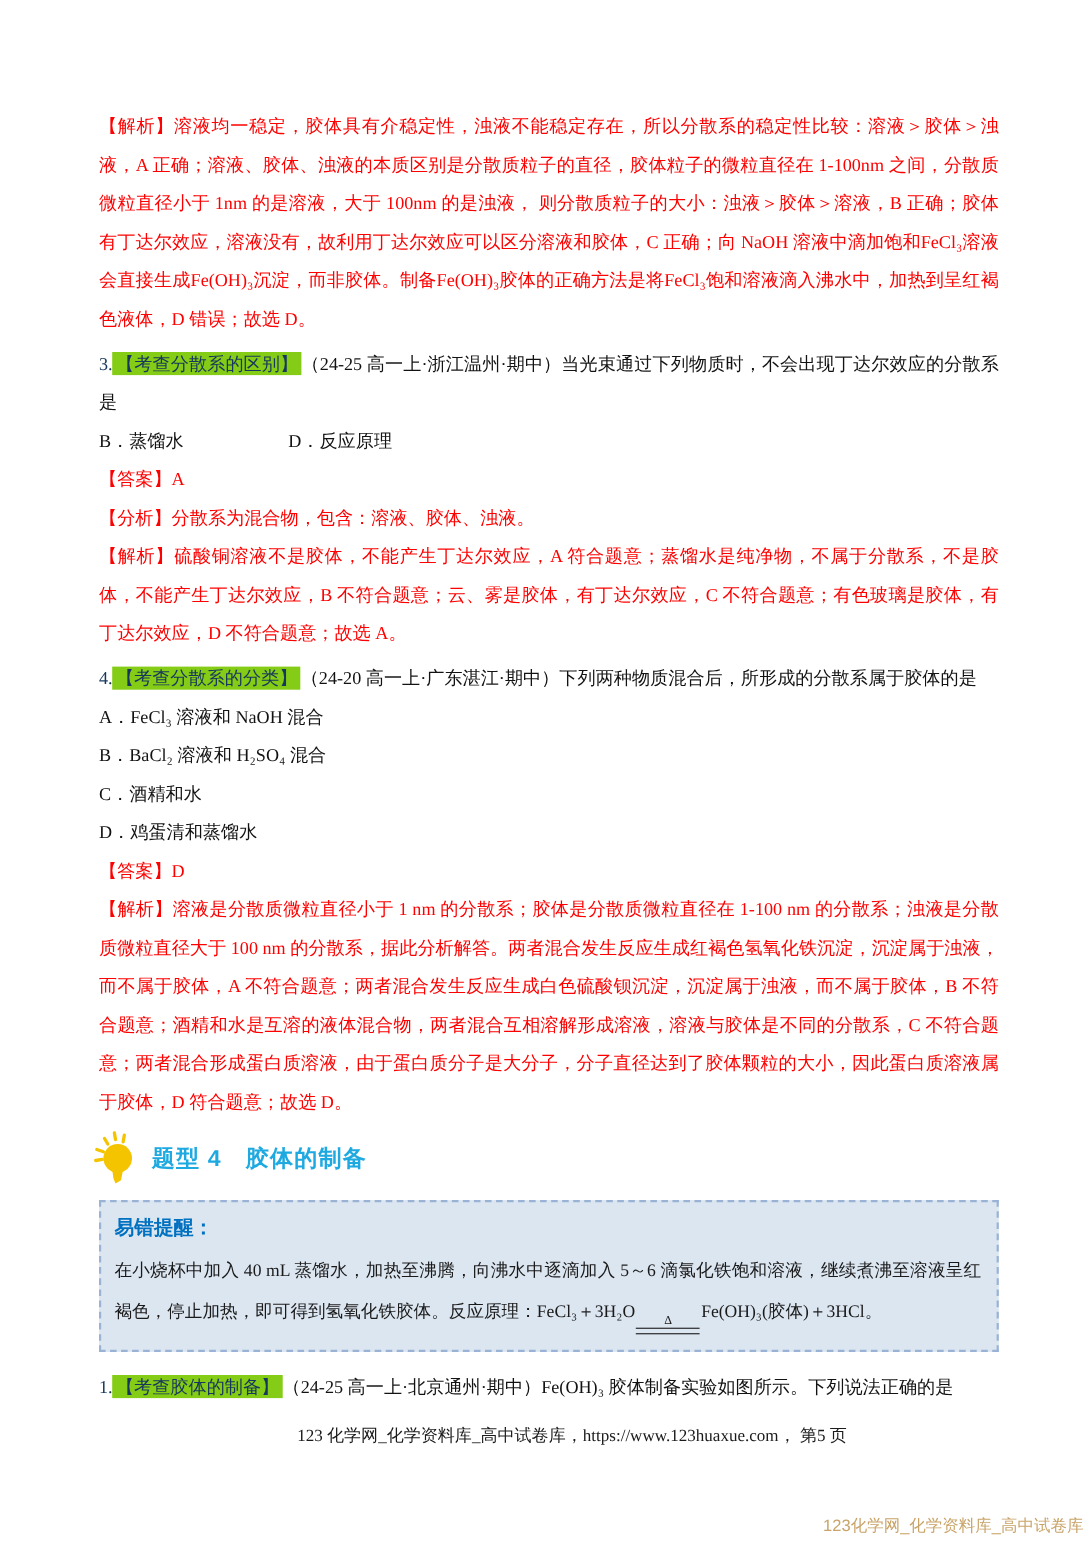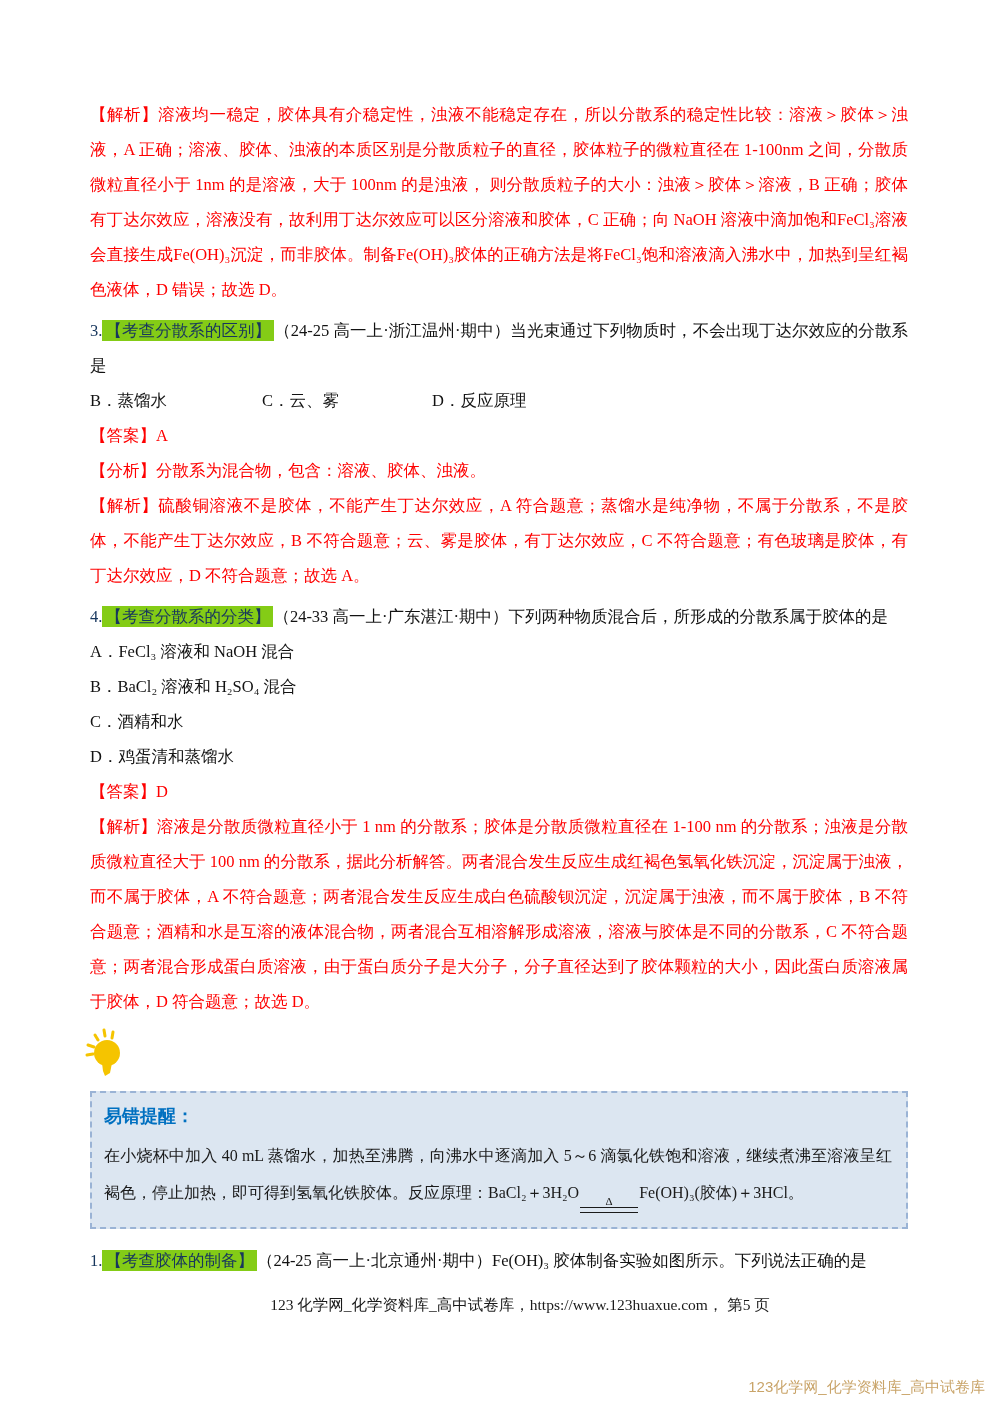--- a/index.html
+++ b/index.html
@@ -105,30 +105,29 @@
 <div class="page">
   <div class="content">
 
     <p class="red"><span>【解析】</span><span>溶液均一稳定，胶体具有介稳定性，浊液不能稳定存在，所以分散系的稳定性比较：溶液＞胶体＞浊液，A 正确；溶液、胶体、浊液的本质区别是分散质粒子的直径，胶体粒子的微粒直径在 1-100nm 之间，分散质微粒直径小于 1nm 的是溶液，大于 100nm 的是浊液， 则分散质粒子的大小：浊液＞胶体＞溶液，B 正确；胶体有丁达尔效应，溶液没有，故利用丁达尔效应可以区分溶液和胶体，C 正确；向 NaOH 溶液中滴加饱和FeCl₃溶液会直接生成Fe(OH)₃沉淀，而非胶体。制备Fe(OH)₃胶体的正确方法是将FeCl₃饱和溶液滴入沸水中，加热到呈红褐色液体，D 错误；故选 D。</span></p>
 
     <div class="sp-block"></div>
 
     <p><span class="num">3.</span><span class="tag">【考查分散系的区别】</span><span>（24-25 高一上·浙江温州·期中）当光束通过下列物质时，不会出现丁达尔效应的分散系是</span></p>
     <div class="opts4">
       <span class="opt">B．蒸馏水</span>
-      <span class="opt">C．云、雾</span>
       <span class="opt">D．反应原理</span>
     </div>
     <p class="red"><span>【答案】</span><span>A</span></p>
     <p class="red"><span>【分析】</span><span>分散系为混合物，包含：溶液、胶体、浊液。</span></p>
     <p class="red"><span>【解析】</span><span>硫酸铜溶液不是胶体，不能产生丁达尔效应，A 符合题意；蒸馏水是纯净物，不属于分散系，不是胶体，不能产生丁达尔效应，B 不符合题意；云、雾是胶体，有丁达尔效应，C 不符合题意；有色玻璃是胶体，有丁达尔效应，D 不符合题意；故选 A。</span></p>
 
     <div class="sp-block"></div>
 
-    <p><span class="num">4.</span><span class="tag">【考查分散系的分类】</span><span>（24-33 高一上·广东湛江·期中）下列两种物质混合后，所形成的分散系属于胶体的是</span></p>
+    <p><span class="num">4.</span><span class="tag">【考查分散系的分类】</span><span>（24-20 高一上·广东湛江·期中）下列两种物质混合后，所形成的分散系属于胶体的是</span></p>
     <div class="opts2">
       <span class="opt">A．FeCl₃ 溶液和 NaOH 混合</span>
       <span class="opt">B．BaCl₂ 溶液和 H₂SO₄ 混合</span>
     </div>
     <div class="opts2">
       <span class="opt">C．酒精和水</span>
       <span class="opt">D．鸡蛋清和蒸馏水</span>
     </div>
     <p class="red"><span>【答案】</span><span>D</span></p>
     <p class="red"><span>【解析】</span><span>溶液是分散质微粒直径小于 1 nm 的分散系；胶体是分散质微粒直径在 1-100 nm 的分散系；浊液是分散质微粒直径大于 100 nm 的分散系，据此分析解答。两者混合发生反应生成红褐色氢氧化铁沉淀，沉淀属于浊液，而不属于胶体，A 不符合题意；两者混合发生反应生成白色硫酸钡沉淀，沉淀属于浊液，而不属于胶体，B 不符合题意；酒精和水是互溶的液体混合物，两者混合互相溶解形成溶液，溶液与胶体是不同的分散系，C 不符合题意；两者混合形成蛋白质溶液，由于蛋白质分子是大分子，分子直径达到了胶体颗粒的大小，因此蛋白质溶液属于胶体，D 符合题意；故选 D。</span></p>
@@ -138,25 +137,26 @@
         <g stroke="#f5c400" stroke-width="3" stroke-linecap="round">
           <line x1="13" y1="8" x2="16" y2="13"></line>
           <line x1="22" y1="3" x2="23" y2="9"></line>
           <line x1="31" y1="5" x2="30" y2="11"></line>
           <line x1="6" y1="18" x2="12" y2="20"></line>
           <line x1="5" y1="28" x2="11" y2="27"></line>
         </g>
         <circle cx="25" cy="26" r="13" fill="#f5c400"></circle>
         <path d="M20 36 L30 36 L28 46 L23 49 L21 44 Z" fill="#f5c400"></path>
       </svg>
+      <span class="section-title">题型 4　胶体的制备</span>
     </div>
 
     <div class="tipbox">
       <div class="tip-title">易错提醒：</div>
-      <div class="tip-body"><span>在小烧杯中加入 40 mL 蒸馏水，加热至沸腾，向沸水中逐滴加入 5～6 滴氯化铁饱和溶液，继续煮沸至溶液呈红褐色，停止加热，即可得到氢氧化铁胶体。反应原理：</span><span class="eq"><span>BaCl₂＋3H₂O</span><span class="eq-cond">
+      <div class="tip-body"><span>在小烧杯中加入 40 mL 蒸馏水，加热至沸腾，向沸水中逐滴加入 5～6 滴氯化铁饱和溶液，继续煮沸至溶液呈红褐色，停止加热，即可得到氢氧化铁胶体。反应原理：</span><span class="eq"><span>FeCl₃＋3H₂O</span><span class="eq-cond">
               <span class="eq-delta">Δ</span>
               <span class="eq-lines"></span>
             </span><span>Fe(OH)₃(胶体)＋3HCl。</span></span></div>
     </div>
 
     <p class="q1-line"><span class="num">1.</span><span class="tag">【考查胶体的制备】</span><span>（24-25 高一上·北京通州·期中）Fe(OH)₃ 胶体制备实验如图所示。下列说法正确的是</span></p>
 
   </div>
 
   <div class="footer">

